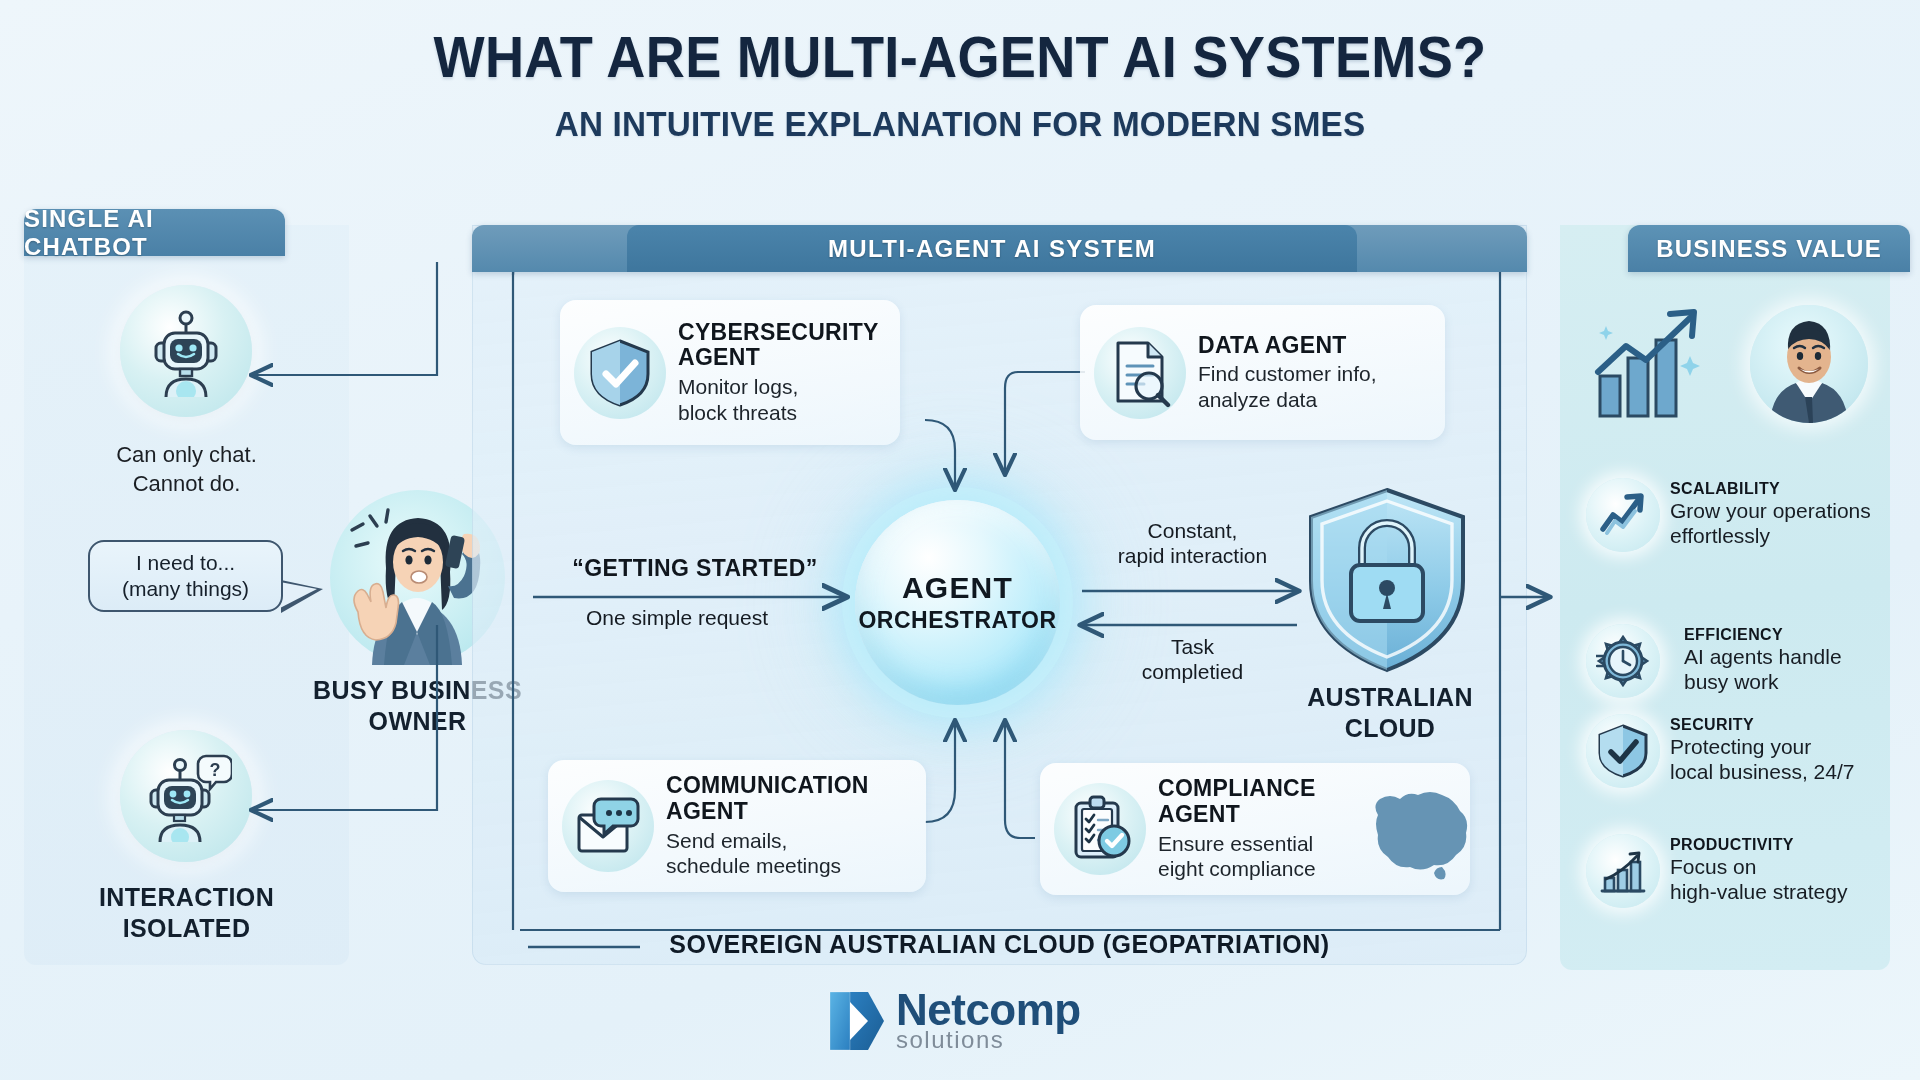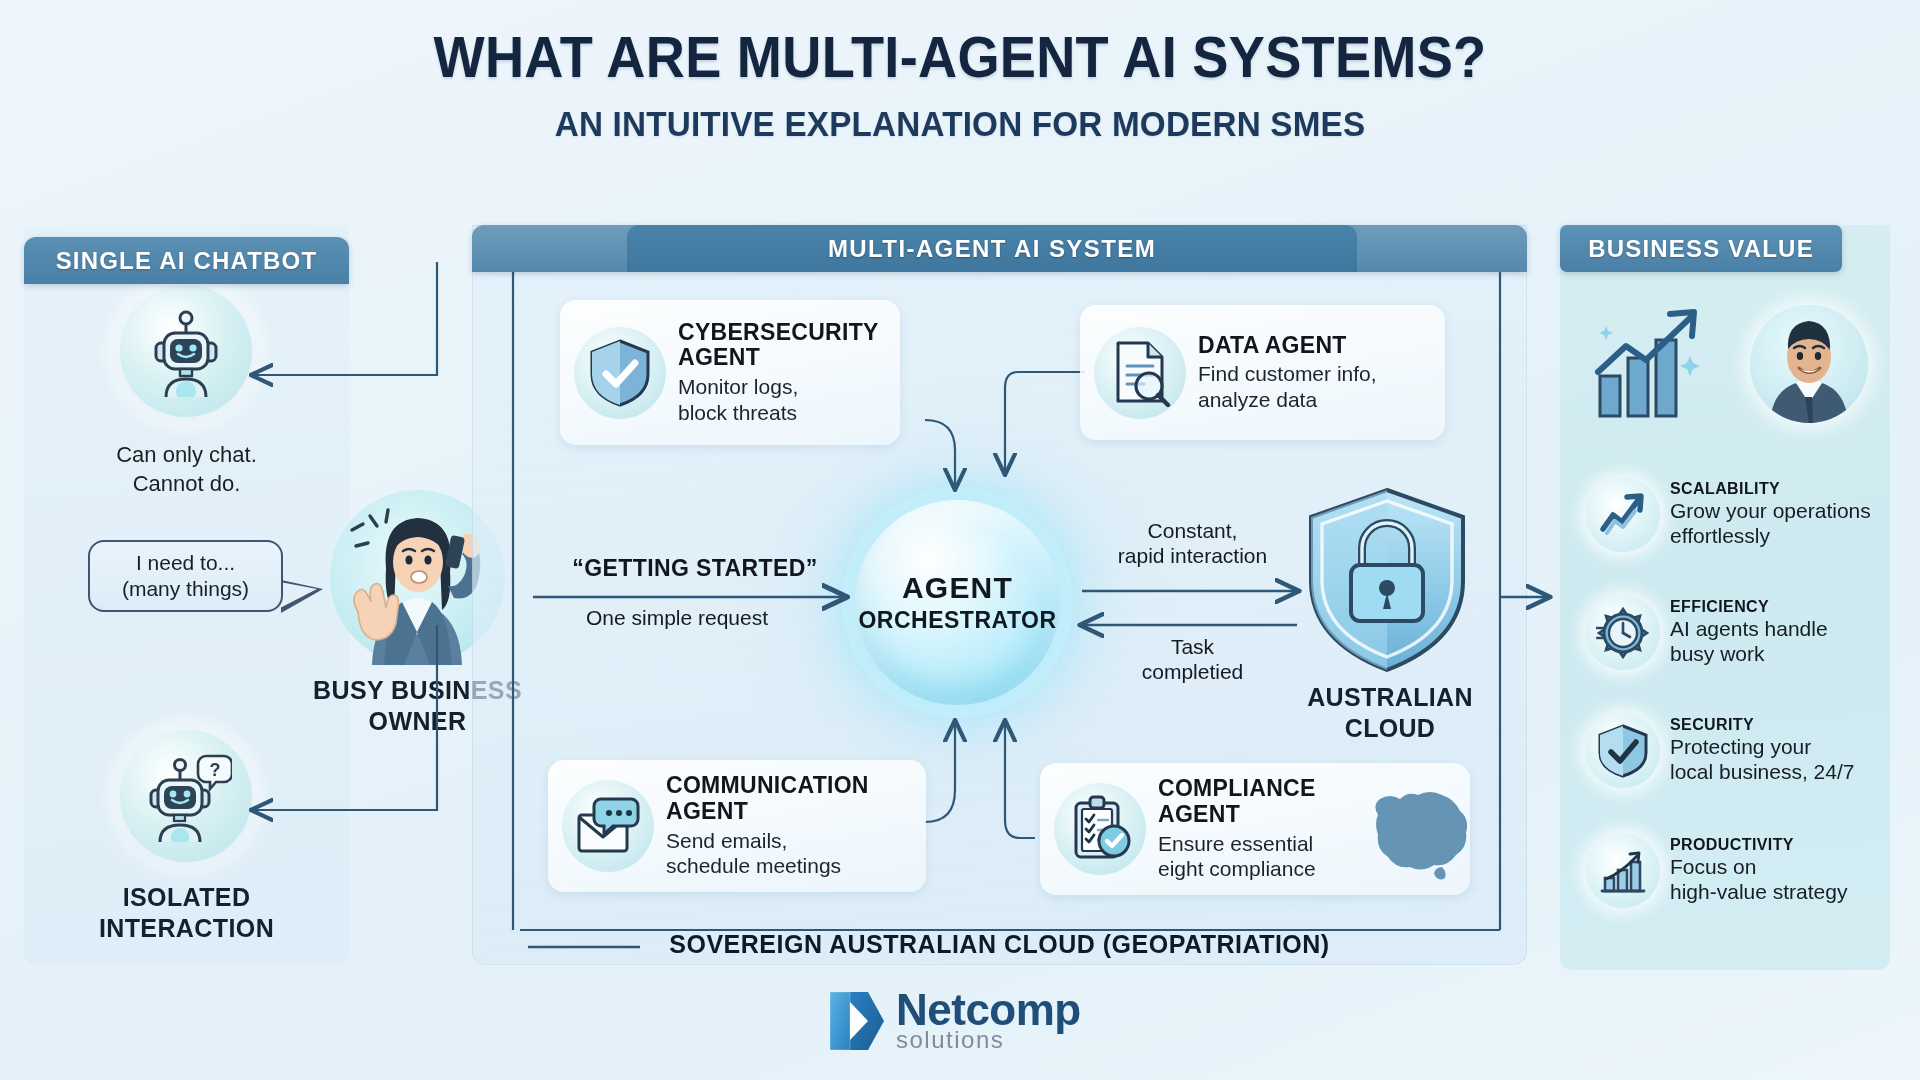--- a/index.html
+++ b/index.html
@@ -37,21 +37,21 @@
     text-shadow: 0 1px 2px rgba(0,0,0,.25);
     box-shadow: 0 2px 6px rgba(30,70,110,.22);
     z-index: 6;
   }
 
   #left-panel {
     position:absolute; left:24px; top:225px; width:325px; height:740px;
     background: linear-gradient(175deg, rgba(228,241,249,.85), rgba(219,235,246,.7));
     border-radius: 0 0 12px 12px;
   }
-  #left-head { left:24px; top:237px; width:325px; }
+  #left-head { left:24px; top:209px; width:261px; }
 
   #center-panel {
     position:absolute; left:472px; top:225px; width:1055px; height:740px;
     background: linear-gradient(175deg, rgba(226,240,249,.75), rgba(214,233,246,.6));
     border-radius: 0 0 14px 14px;
     border: 1px solid rgba(120,165,200,.18);
   }
   #center-head { left:472px; top:225px; width:1055px;
      background: linear-gradient(180deg,#6f9cbb 0%,#5489ad 100%); }
   #center-head-tab { position:absolute; left:627px; top:225px; width:730px; height:47px;
@@ -59,22 +59,22 @@
      border-radius: 12px 12px 0 0; z-index:7;
      display:flex; align-items:center; justify-content:center;
      color:#fff; font-weight:800; font-size:24px; letter-spacing:1.4px;
      text-shadow: 0 1px 2px rgba(0,0,0,.3); }
 
   #right-panel {
     position:absolute; left:1560px; top:225px; width:330px; height:745px;
     background: linear-gradient(175deg,#d6eef2 0%, #cdeaf0 50%, #d3edf3 100%);
     border-radius: 0 0 12px 12px;
   }
-  #right-head { left:1560px; top:225px; width:282px;
-     background: linear-gradient(180deg,#5d93b6 0%,#4a80a6 100%); border-radius: 7px; }
+  #right-head { left:1628px; top:225px; width:282px;
+     background: linear-gradient(180deg,#5d93b6 0%,#4a80a6 100%); }
 
   
   .robot-wrap { position:absolute; }
   .robot-circle {
     width:132px; height:132px; border-radius:50%;
     background: radial-gradient(circle at 38% 32%, #ffffff 0%, #d8f1f3 45%, #b8e4ea 100%);
     box-shadow: 0 0 22px 8px rgba(255,255,255,.75), 0 2px 8px rgba(90,140,175,.2);
     display:flex; align-items:center; justify-content:center;
   }
   .cap-text {
@@ -305,22 +305,22 @@
         <path d="M32,50 Q40,56 48,50" fill="none" stroke="#9fe8f5" stroke-width="2.5" stroke-linecap="round"></path>
         <rect x="34" y="65" width="11" height="6" fill="#b9dfec" stroke="#2c3e50" stroke-width="2.2"></rect>
         <path d="M20,92 Q20,75 40,75 Q60,75 60,92" fill="#ddf1f7" stroke="#2c3e50" stroke-width="3"></path>
         <circle cx="40" cy="87" r="9" fill="#a8e6f0"></circle>
         <path d="M66,6 h18 a8,8 0 0 1 8,8 v10 a8,8 0 0 1 -8,8 h-8 l-6,7 v-7 h-4 a8,8 0 0 1 -8,-8 v-10 a8,8 0 0 1 8,-8 z" fill="#f4fbfd" stroke="#2c3e50" stroke-width="2.6"></path>
         <text x="75" y="26" font-size="18" font-weight="700" fill="#2c3e50" text-anchor="middle" font-family="Liberation Sans, sans-serif">?</text>
       </svg>
     </div>
   </div>
   <div class="cap-title" style="top:657px;">
+    <div>INTERACTION</div>
     <div>ISOLATED</div>
-    <div>INTERACTION</div>
   </div>
 </div>
 
 <div id="speech-tail"></div>
 <div id="speech-tail-in"></div>
 <div id="speech-bubble">
   <div>I need to...</div>
   <div>(many things)</div>
 </div>
 
@@ -571,21 +571,21 @@
       <path d="M10,44 L18,32 L26,38 L38,22" fill="none" stroke="#8cc2de" stroke-width="4" stroke-linecap="round" stroke-linejoin="round"></path>
     </svg>
   </div>
   <div class="benefit-txt">
     <div class="benefit-name">SCALABILITY</div>
     <div class="benefit-desc">Grow your operations</div>
     <div class="benefit-desc">effortlessly</div>
   </div>
 </div>
 
-<div class="benefit" style="left:1586px; top:596px; width:300px;">
+<div class="benefit" style="left:1586px; top:624px; width:300px;gap:14px;">
   <div class="benefit-icon">
     <svg width="54" height="54" viewBox="0 0 54 54">
       <g fill="#6ea8cd" stroke="#2b4a63" stroke-width="2.6">
         <path d="M27,3 l4,6 h-8 z M27,51 l-4,-6 h8 z M3,27 l6,-4 v8 z M51,27 l-6,4 v-8 z
                  M10,10 l7,2 -5,5 z M44,44 l-7,-2 5,-5 z M44,10 l-2,7 -5,-5 z M10,44 l2,-7 5,5 z"></path>
       </g>
       <circle cx="27" cy="27" r="19" fill="#7fb9d9" stroke="#2b4a63" stroke-width="3"></circle>
       <circle cx="27" cy="27" r="14" fill="#e7f5fb" stroke="#2b4a63" stroke-width="2.4"></circle>
       <line x1="27" y1="27" x2="27" y2="17" stroke="#2b4a63" stroke-width="2.6" stroke-linecap="round"></line>
       <line x1="27" y1="27" x2="34" y2="31" stroke="#2b4a63" stroke-width="2.6" stroke-linecap="round"></line>

